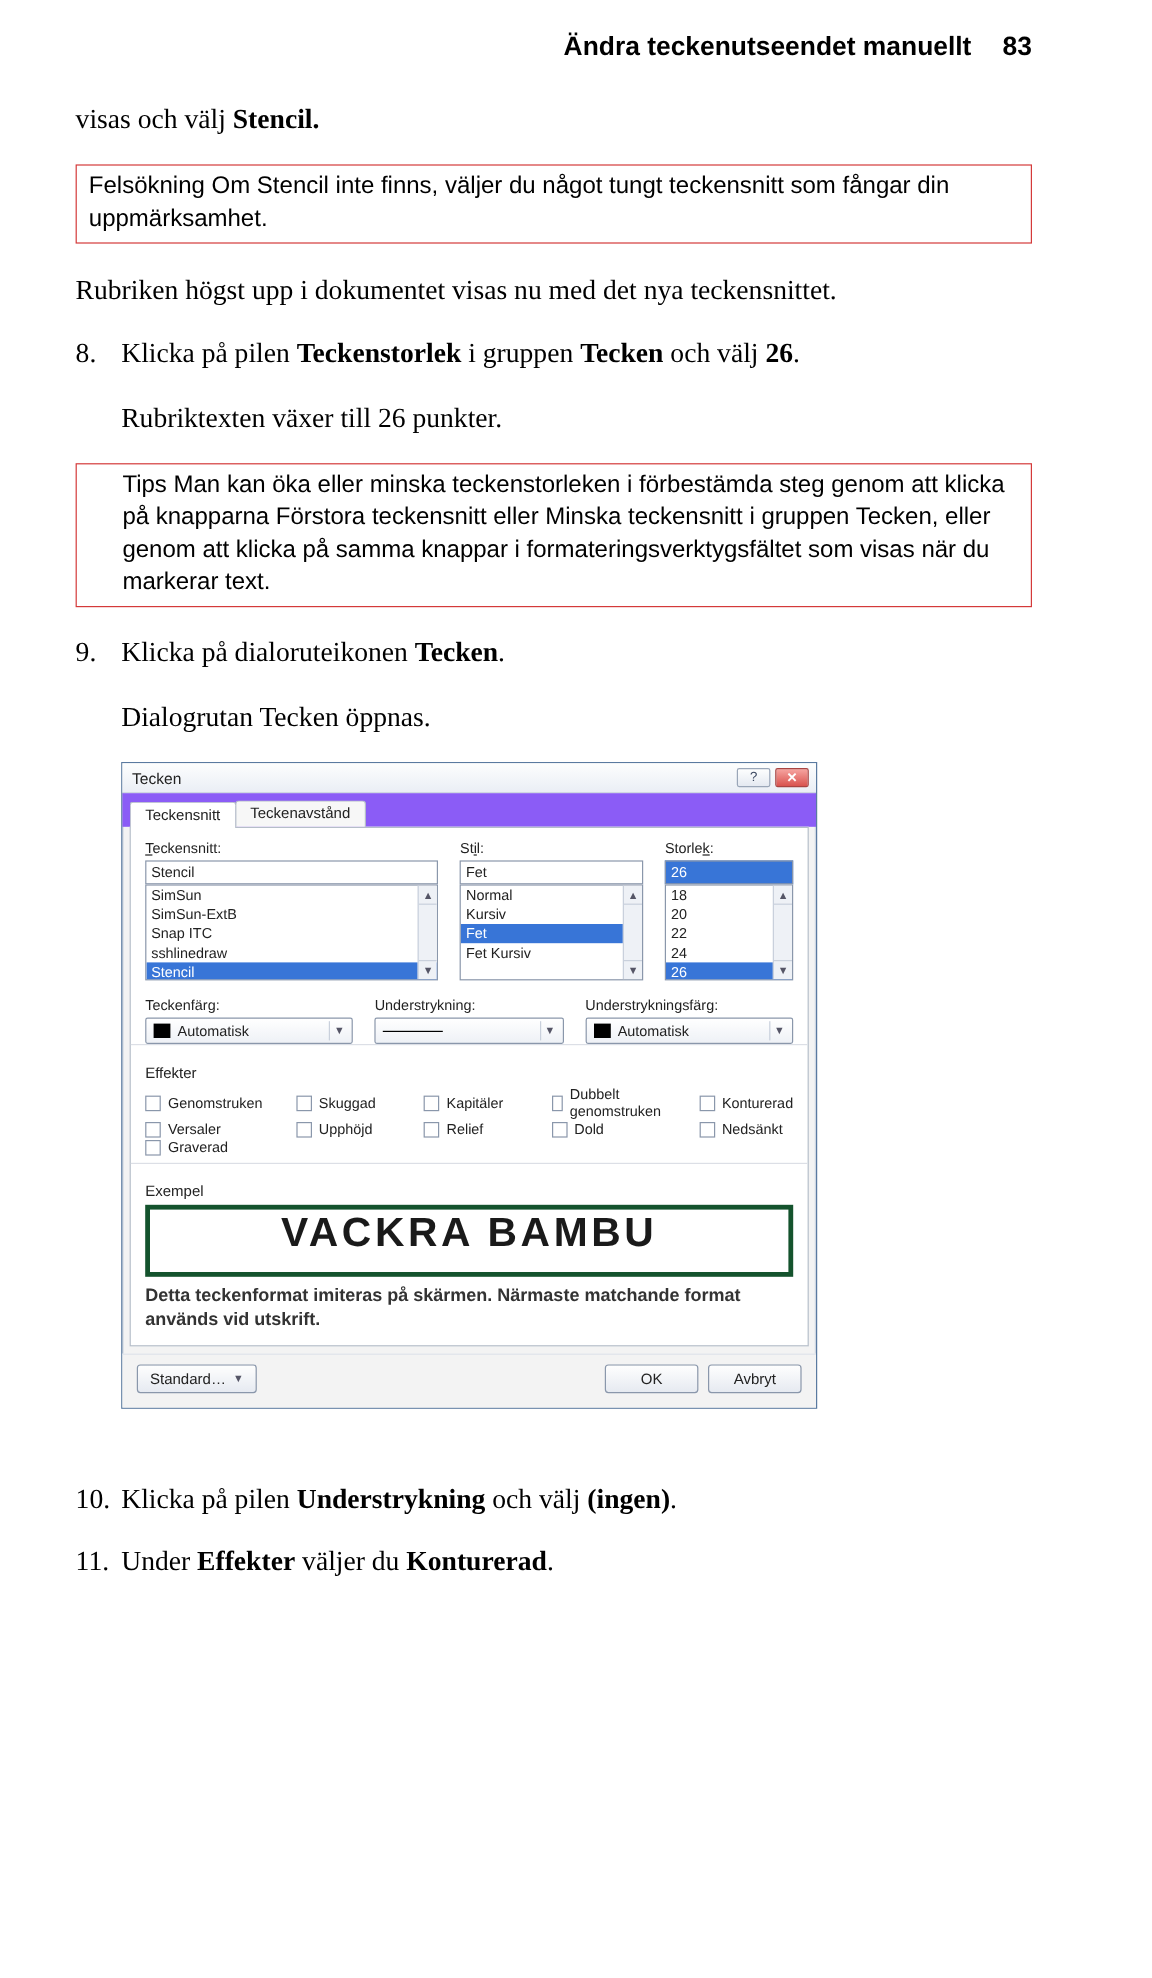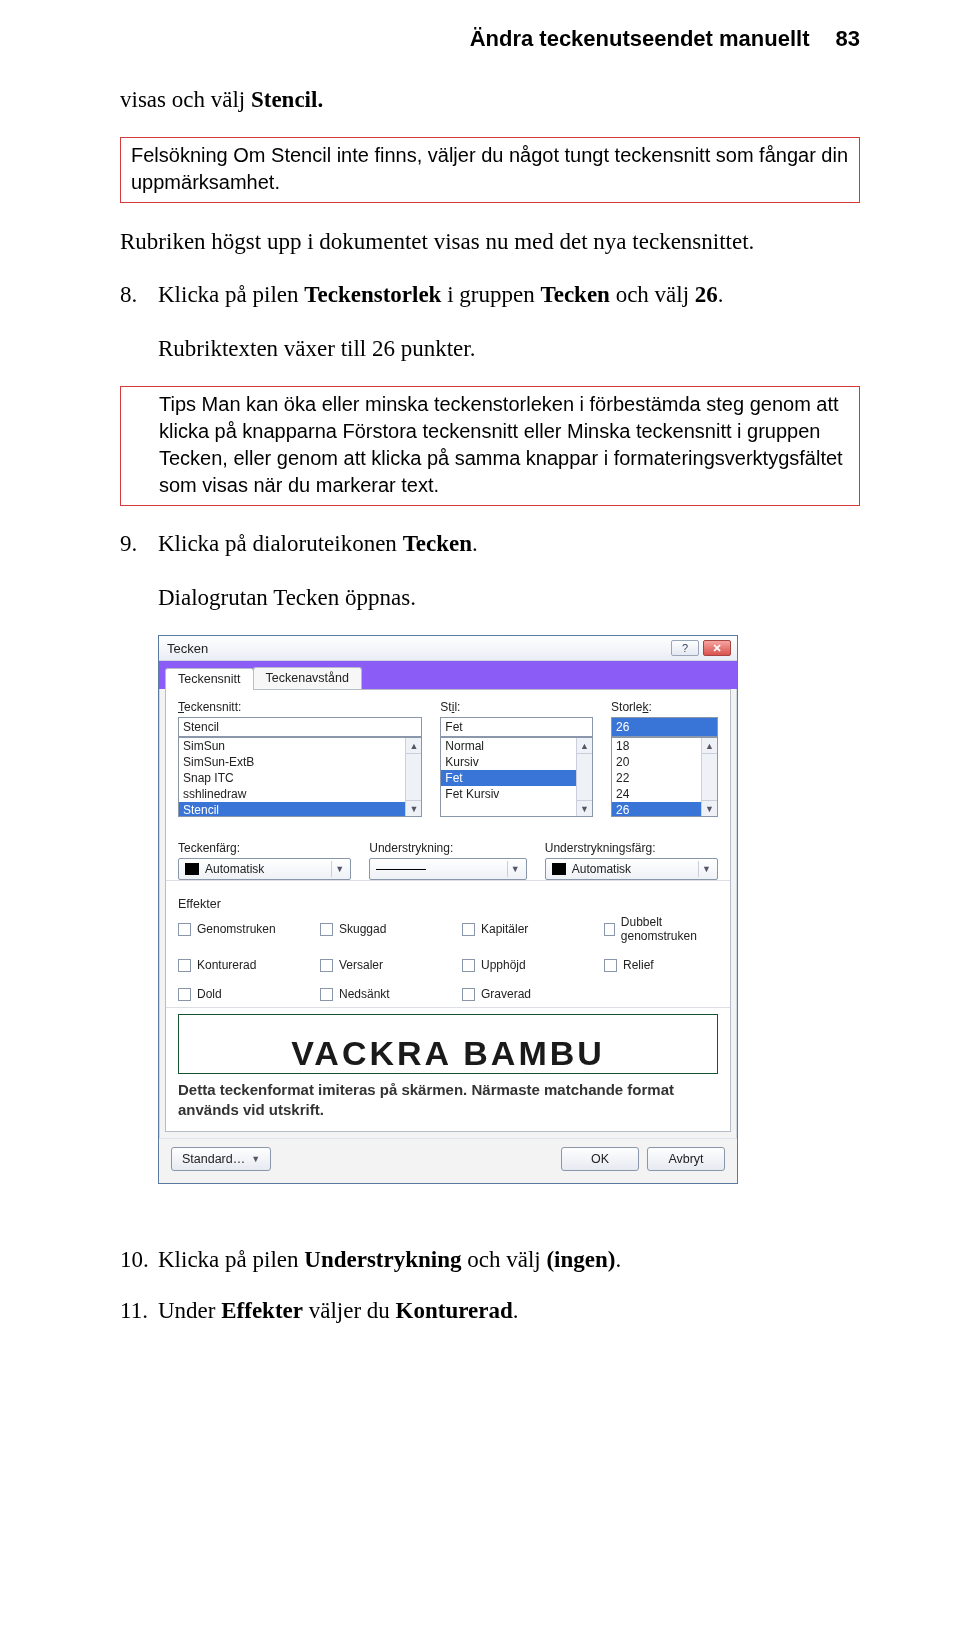--- a/index.html
+++ b/index.html
@@ -4,21 +4,21 @@
 <style>
   * { box-sizing: border-box; }
   body {
     margin: 0;
     background: #fff;
     font-family: Georgia, 'Times New Roman', serif;
     color: #000;
     width: 960px;
   }
   .page {
-    padding: 26px 100px 60px 120px;
+    padding: 26px 100px 60px 63px;
   }
   .page-header {
     text-align: right;
     font-family: Arial, Helvetica, sans-serif;
     font-weight: 700;
     font-size: 22px;
     margin-bottom: 32px;
   }
   .page-header .pnum { margin-left: 26px; }
   .body-text {
@@ -150,21 +150,21 @@
   }
   .scrollv .arrow {
     height: 16px; border-bottom: 1px solid #c9d0dc;
     display:flex;align-items:center;justify-content:center;font-size:9px;color:#556;
   }
   .scrollv .arrow.bot { border-bottom:none; border-top:1px solid #c9d0dc; position:absolute; bottom:0; left:0; right:0; }
   .row3b {
     display: grid;
     grid-template-columns: 1.1fr 1fr 1.1fr;
     gap: 18px;
-    margin-top: 24px;
+    margin-top: 14px;
   }
   .combo {
     border: 1px solid #8a97ab; height: 22px; background: linear-gradient(#fff,#eef1f6);
     display: flex; align-items: center; justify-content: space-between;
     padding: 0 3px 0 6px; font-size: 12px; border-radius: 2px;
   }
   .combo .dd {
     width: 16px; height: 16px; border-left: 1px solid #c9d0dc;
     display:flex;align-items:center;justify-content:center; font-size:9px;color:#556;
   }
@@ -174,37 +174,37 @@
   .section-label {
     font-size: 12.5px; margin-top: 10px; margin-bottom: 4px;
   }
   .section-rule {
     margin-left: -12px; margin-right: -12px;
     border-top: 1px solid #dcdfe6;
     padding: 6px 12px 0 12px;
   }
   .fx-grid {
     display: grid;
-    grid-template-columns: 1fr 1fr 1fr 1fr;
-    gap: 15px 28px;
+    grid-template-columns: 1fr 1fr 1fr 1fr 1fr;
+    gap: 1px 28px;
     margin-bottom: 6px;
   }
   .chk {
     display: flex; align-items: center; gap: 6px;
     font-size: 12px;
   }
   .chk .box {
     width: 13px; height: 13px;
     border: 1px solid #8a97ab; background: #fff;
     padding:0; margin:0;
   }
   .preview {
-    border: 1px solid #14532d; background: #fff;
+    border: 4px solid #14532d; background: #fff;
     height: 60px;
-    display: flex; align-items: flex-end; justify-content: center;
+    display: flex; align-items: flex-start; justify-content: center;
     margin-bottom: 6px;
   }
   .preview-text {
     font-family: Impact, "Arial Black", sans-serif;
     font-weight: 900;
     font-size: 34px;
     letter-spacing: 3px;
     color: #1a1a1a;
   }
   .preview-note {
@@ -402,20 +402,21 @@
               <span>Nedsänkt</span>
             </label>
           <label class="chk">
               <span class="box"></span>
               <span>Graverad</span>
             </label>
         </div>
       </div>
 
       <div class="section-rule">
+        <div class="section-label">Exempel</div>
         <div class="preview">
           <span class="preview-text">VACKRA BAMBU</span>
         </div>
         <div class="preview-note">Detta teckenformat imiteras på skärmen. Närmaste matchande format används vid utskrift.</div>
       </div>
 
     </div>
     <div class="dlg-footer">
       <div class="btn">
         <span>Standard…</span>

